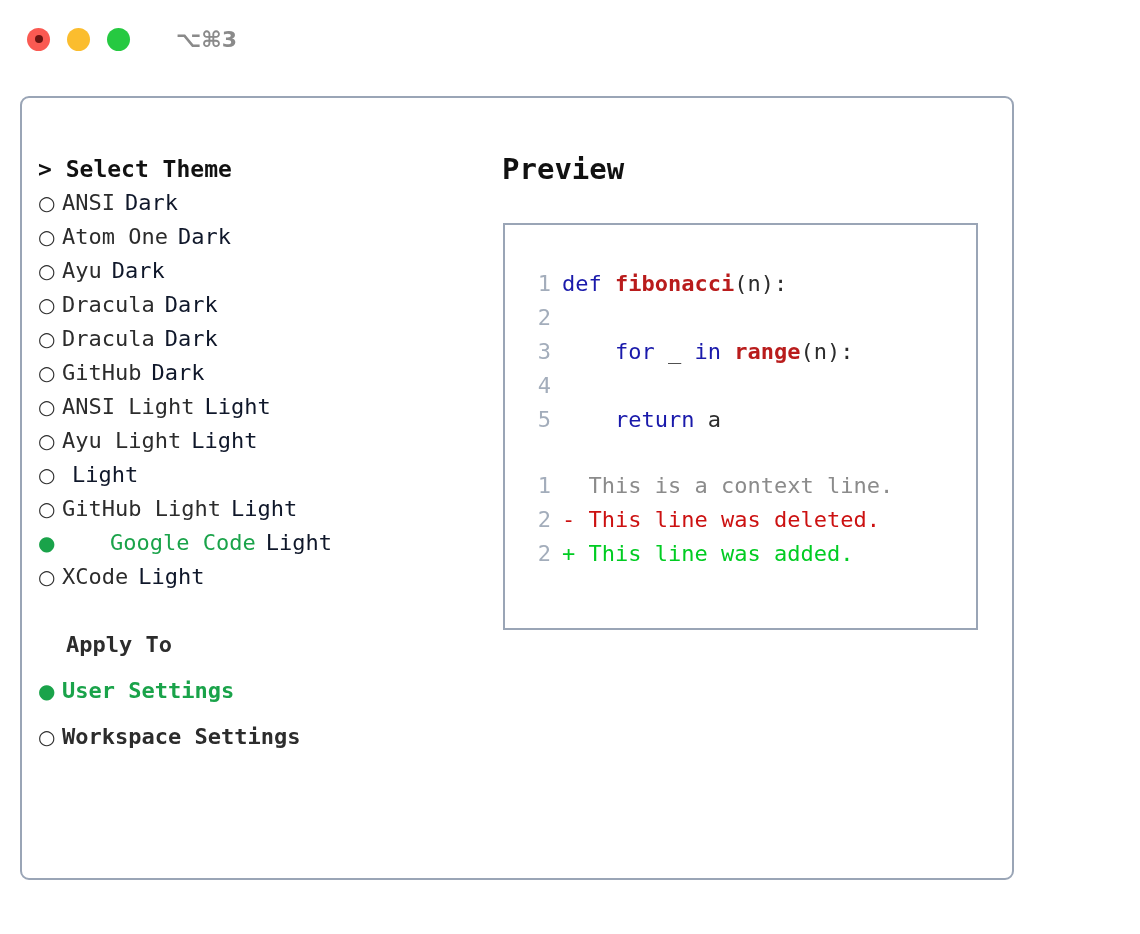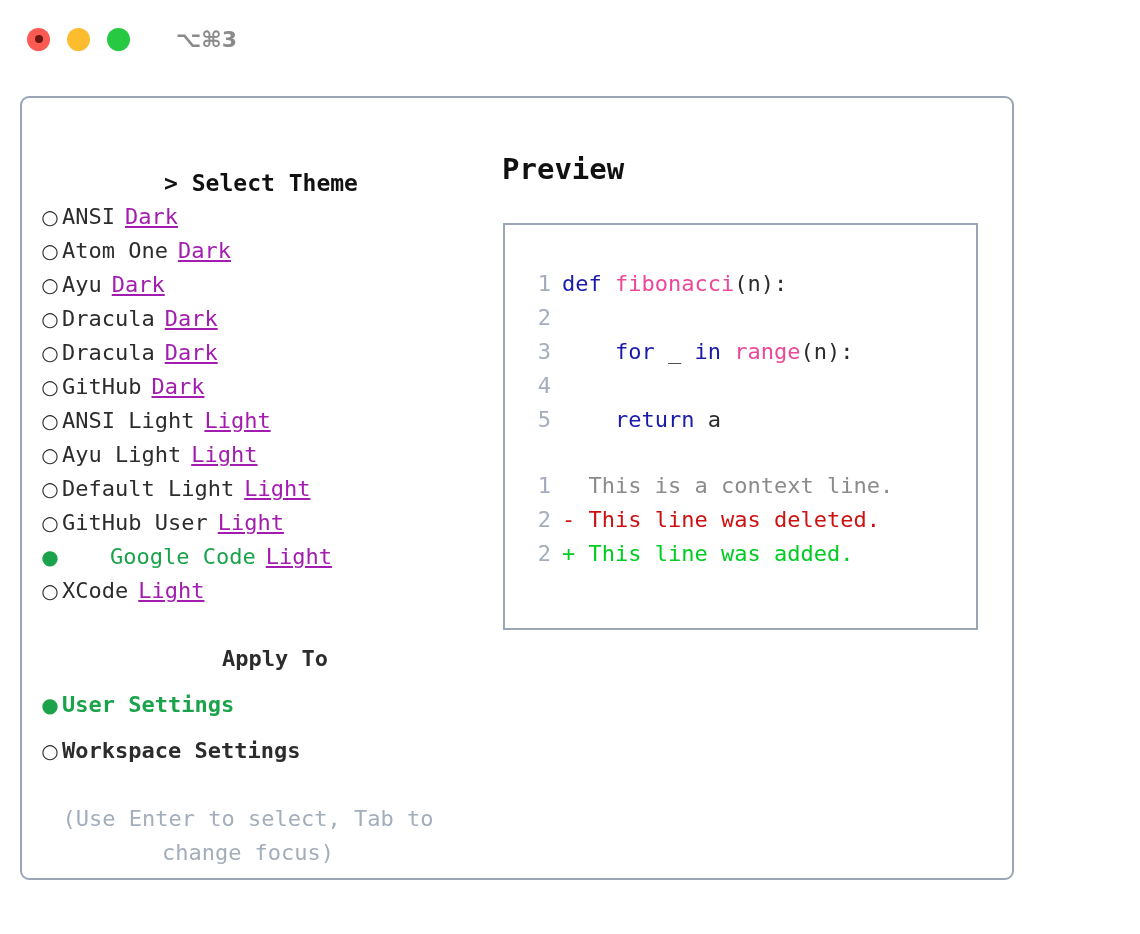--- a/index.html
+++ b/index.html
@@ -82,23 +82,22 @@
     position: absolute;
     left: 0; top: 0;
     width: 100%;
     height: 100%;
     display: flex;
   }
 
   #theme-column {
     width: 462px;
     flex: none;
-    padding: 68px 0 0 16px;
-    box-sizing: border-box;
-    text-align: center;
+    padding: 54px 0 0 16px;
+    box-sizing: border-box;
   }
 
   #preview-column {
     flex: 1;
     padding: 54px 0 0 18px;
     box-sizing: border-box;
   }
 
   
   .section-heading {
@@ -126,23 +125,22 @@
     color: #2f2f2f;
     font-size: 20px;
     font-family: "DejaVu Sans", sans-serif;
   }
   .theme-row.is-selected .marker { color: #1aa34a; }
   .theme-row .theme-name {
     color: #2c2c2c;
   }
   .theme-row.is-selected .theme-name { color: #1aa34a; margin-left: 48px; }
   .theme-row .theme-variant {
-    color: #a21caf;
+    color: #0f172a;
     margin-left: 10px;
-    text-decoration: underline;
   }
 
   
   #apply-to-group {
     margin-top: 34px;
     font-weight: bold;
   }
   .apply-label {
     font-size: 22px;
     color: #2c2c2c;
@@ -206,21 +204,21 @@
   .code-line .gutter {
     width: 28px;
     flex: none;
     text-align: right;
     color: #a3adbb;
     margin-right: 11px;
   }
   .code-line .code-text { color: #2c2c2c; }
 
   .tok-kw   { color: #1a1aab; }
-  .tok-fn   { color: #ec4899; }
+  .tok-fn   { color: #b91c1c; font-weight: bold; }
   .tok-num  { color: #0d7b73; }
   .tok-plain{ color: #2c2c2c; }
 
   .code-gap { height: 32px; }
 
   .diff-line .diff-text.context { color: #8b8b8b; }
   .diff-line .diff-text.deleted { color: #cc1111; }
   .diff-line .diff-text.added   { color: #00cc22; }
 </style>
 </head>
@@ -246,35 +244,34 @@
 
         <div id="theme-list">
             <div class="theme-row"><span class="marker">○</span><span class="theme-name">ANSI</span><span class="theme-variant">Dark</span></div>
             <div class="theme-row"><span class="marker">○</span><span class="theme-name">Atom One</span><span class="theme-variant">Dark</span></div>
             <div class="theme-row"><span class="marker">○</span><span class="theme-name">Ayu</span><span class="theme-variant">Dark</span></div>
             <div class="theme-row"><span class="marker">○</span><span class="theme-name">Dracula</span><span class="theme-variant">Dark</span></div>
             <div class="theme-row"><span class="marker">○</span><span class="theme-name">Dracula</span><span class="theme-variant">Dark</span></div>
             <div class="theme-row"><span class="marker">○</span><span class="theme-name">GitHub</span><span class="theme-variant">Dark</span></div>
             <div class="theme-row"><span class="marker">○</span><span class="theme-name">ANSI Light</span><span class="theme-variant">Light</span></div>
             <div class="theme-row"><span class="marker">○</span><span class="theme-name">Ayu Light</span><span class="theme-variant">Light</span></div>
-            <div class="theme-row"><span class="marker">○</span><span class="theme-name">Default Light</span><span class="theme-variant">Light</span></div>
-            <div class="theme-row"><span class="marker">○</span><span class="theme-name">GitHub User</span><span class="theme-variant">Light</span></div>
+            <div class="theme-row"><span class="marker">○</span><span class="theme-variant">Light</span></div>
+            <div class="theme-row"><span class="marker">○</span><span class="theme-name">GitHub Light</span><span class="theme-variant">Light</span></div>
             <div class="theme-row is-selected"><span class="marker">●</span><span class="theme-name">Google Code</span><span class="theme-variant">Light</span></div>
             <div class="theme-row"><span class="marker">○</span><span class="theme-name">XCode</span><span class="theme-variant">Light</span></div>
           </div>
 
         <div id="apply-to-group">
           <div class="apply-label">Apply To</div>
           <div id="apply-to-list">
               <div class="apply-row is-selected"><span class="marker">●</span><span class="apply-name">User Settings</span></div>
               <div class="apply-row"><span class="marker">○</span><span class="apply-name">Workspace Settings</span></div>
             </div>
         </div>
 
-        <div id="keyboard-hint">(Use Enter to select, Tab to change focus)</div>
       </div>
 
       <div id="preview-column">
         <div id="preview-heading">Preview</div>
 
         <div id="preview-box">
           <div id="code-block">
               <div class="code-line"><span class="gutter">1</span><span class="code-text"><span class="tok-kw">def </span><span class="tok-fn">fibonacci</span><span class="tok-plain">(n):</span></span></div>
               <div class="code-line"><span class="gutter">2</span></div>
               <div class="code-line"><span class="gutter">3</span><span class="code-text"><span class="tok-plain">    </span><span class="tok-kw">for</span><span class="tok-plain"> _ </span><span class="tok-kw">in</span><span class="tok-plain"> </span><span class="tok-fn">range</span><span class="tok-plain">(n):</span></span></div>

